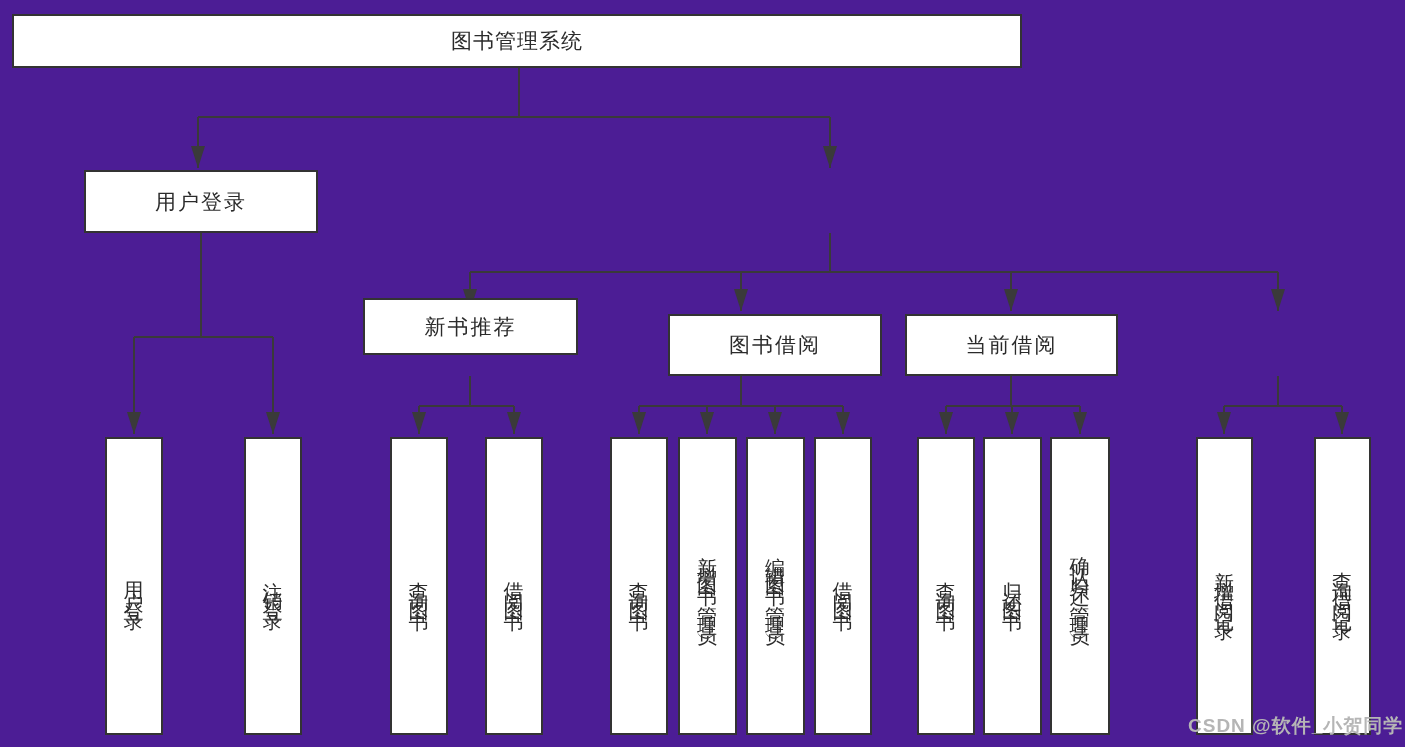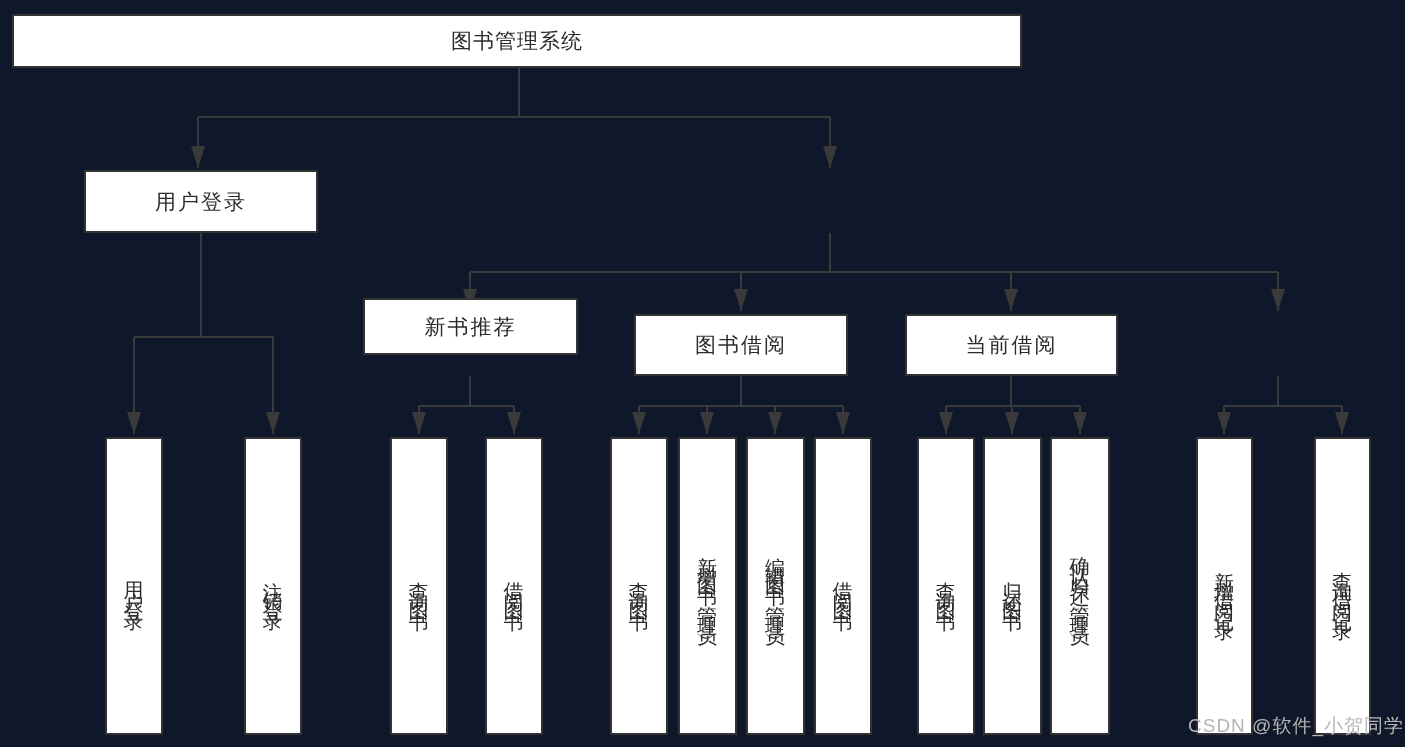--- a/index.html
+++ b/index.html
@@ -1,20 +1,20 @@
 <!DOCTYPE html>
 <html><head>
 <meta charset="utf-8">
 <style>
   html, body { margin: 0; padding: 0; background: #ffffff; }
   #stage {
     position: relative;
     width: 1405px;
     height: 747px;
-    background: #0f172a;
+    background: #4c1d95;
     font-family: "Liberation Sans", "DejaVu Sans", sans-serif;
     overflow: hidden;
   }
   #wires {
     position: absolute;
     left: 0; top: 0;
     width: 1405px; height: 747px;
     z-index: 0;
   }
   .box {
@@ -40,20 +40,21 @@
   }
   #watermark {
     position: absolute;
     left: 1188px;
     top: 713px;
     z-index: 2;
     color: #b5b5b5;
     font-size: 19px;
     letter-spacing: 1px;
     white-space: nowrap;
+    font-weight: bold;
   }
 </style>
 </head>
 <body>
 
 <div id="stage">
 
   <svg id="wires" viewBox="0 0 1405 747" xmlns="http://www.w3.org/2000/svg">
     <defs>
       <marker id="arrow" viewBox="0 0 22 14" refX="22" refY="7" markerWidth="22" markerHeight="14" markerUnits="userSpaceOnUse" orient="auto">
@@ -108,21 +109,21 @@
     <span>图书管理系统</span>
   </div>
 
   <div class="box h-label" style="left:84px; top:170px; width:234px; height:63px;">
     <span>用户登录</span>
   </div>
 
   <div class="box h-label" style="left:363px; top:298px; width:215px; height:57px;">
     <span>新书推荐</span>
   </div>
-  <div class="box h-label" style="left:634px; top:314px; width:214px; height:62px;">
+  <div class="box h-label" style="left:668px; top:314px; width:214px; height:62px;">
     <span>图书借阅</span>
   </div>
   <div class="box h-label" style="left:905px; top:314px; width:213px; height:62px;">
     <span>当前借阅</span>
   </div>
 
   <div class="box leaf" style="left:105px; top:437px; width:58px; height:298px;">
     <span class="v-text">用户登录</span>
   </div>
   <div class="box leaf" style="left:244px; top:437px; width:58px; height:298px;">

